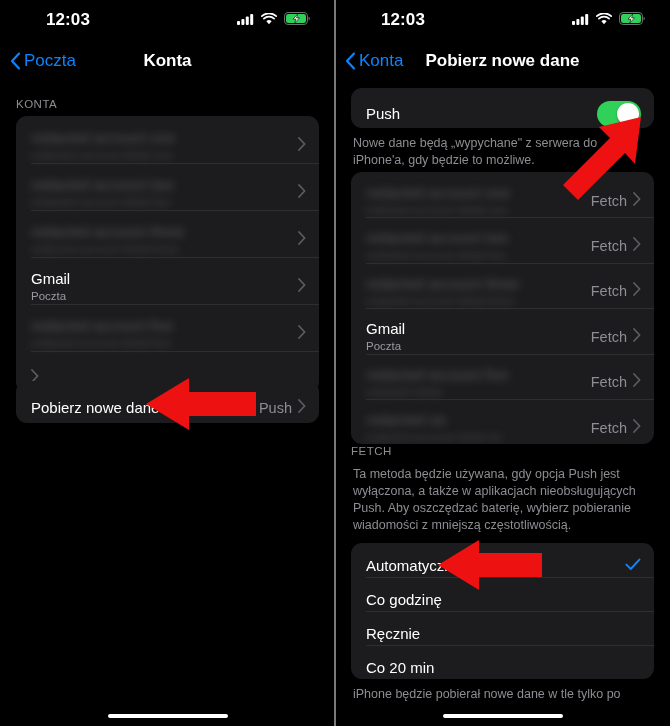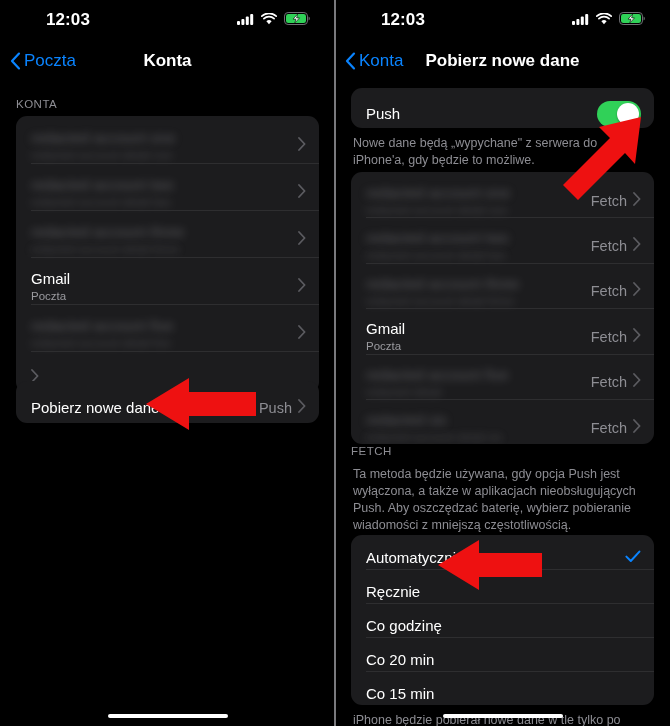--- a/index.html
+++ b/index.html
@@ -390,51 +390,46 @@
                 <path d="M1 1 L6.6 7 L1 13" stroke="#5b5b60" stroke-width="1.8" fill="none" stroke-linecap="round" stroke-linejoin="round"></path>
               </svg>
           </span>
         </div>
 
       </div>
     </div>
 
     <div class="sec" style="top:445px;">
       <div class="grp-header">FETCH</div>
-      <div class="grp-footer" style="padding-top:3px; padding-bottom:1px;">Ta metoda będzie używana, gdy opcja Push jest wyłączona, a także w aplikacjach nieobsługujących Push. Aby oszczędzać baterię, wybierz pobieranie wiadomości z mniejszą częstotliwością.</div>
+      <div class="grp-footer" style="padding-top:3px; padding-bottom:9px;">Ta metoda będzie używana, gdy opcja Push jest wyłączona, a także w aplikacjach nieobsługujących Push. Aby oszczędzać baterię, wybierz pobieranie wiadomości z mniejszą częstotliwością.</div>
 
       <div class="card">
         <div class="row" style="min-height:34px;">
           <div class="row-main">
               <div class="row-title">Automatycznie</div>
             </div>
           <span class="check">
             <svg width="16" height="13" viewBox="0 0 16 13">
                 <path d="M1.4 6.6 L5.8 11 L14.4 1.6" stroke="#0a84ff" stroke-width="2" fill="none" stroke-linecap="round" stroke-linejoin="round"></path>
               </svg>
           </span>
         </div>
         <div class="row" style="min-height:34px;">
           <div class="row-main">
+              <div class="row-title">Co godzinę</div>
+            </div>
+        </div>
+        <div class="row" style="min-height:34px;">
+          <div class="row-main">
               <div class="row-title">Ręcznie</div>
             </div>
         </div>
         <div class="row" style="min-height:34px;">
           <div class="row-main">
-              <div class="row-title">Co godzinę</div>
-            </div>
-        </div>
-        <div class="row" style="min-height:34px;">
-          <div class="row-main">
               <div class="row-title">Co 20 min</div>
-            </div>
-        </div>
-        <div class="row" style="min-height:34px;">
-          <div class="row-main">
-              <div class="row-title">Co 15 min</div>
             </div>
         </div>
       </div>
 
       <div class="grp-footer" style="padding-top:7px;">iPhone będzie pobierał nowe dane w tle tylko po</div>
     </div>
 
     <div class="home-ind"></div>
   </div>
 

